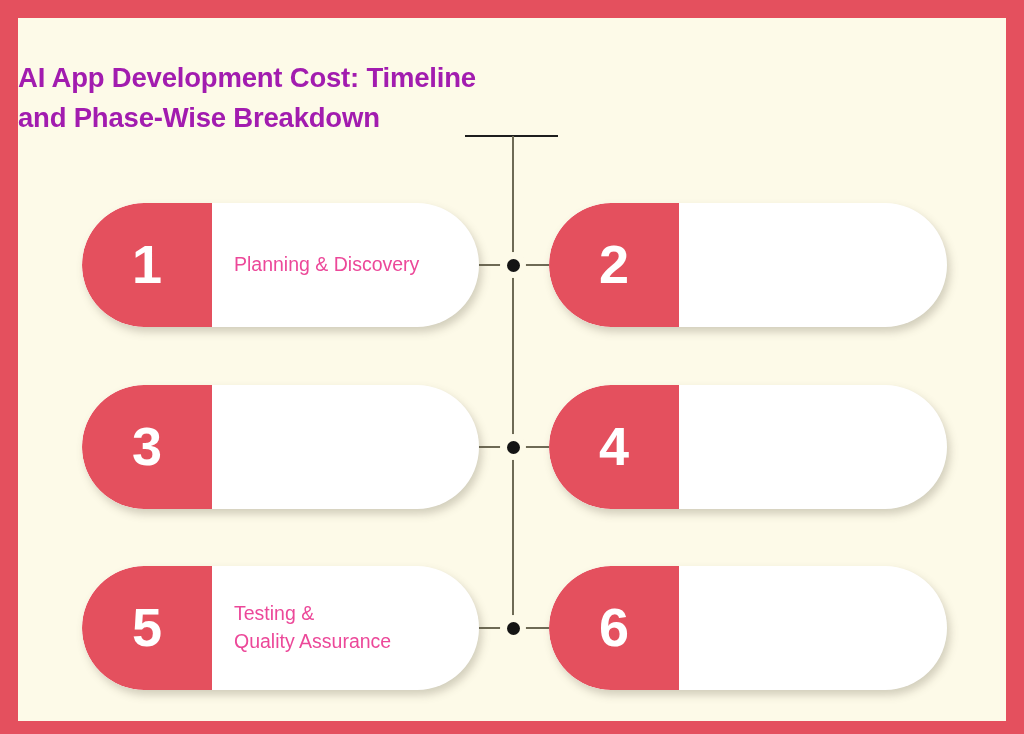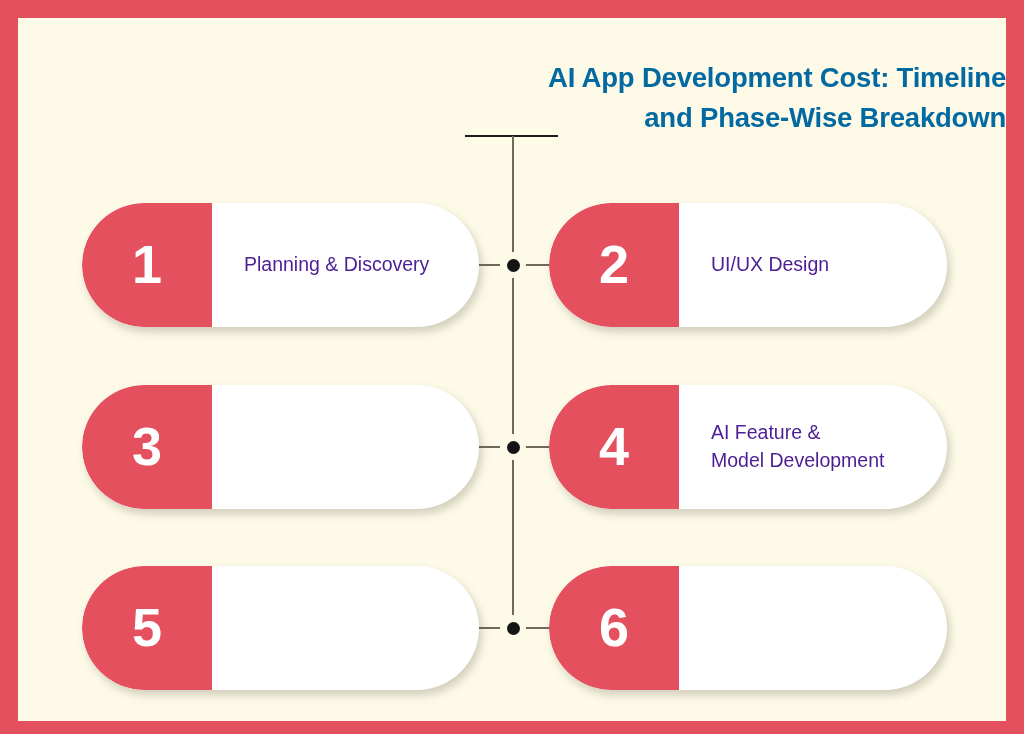--- a/index.html
+++ b/index.html
@@ -31,26 +31,26 @@
     background: #fdfae8;
     overflow: hidden;
   }
 
   
   #title {
     position: absolute;
     left: 0;
     top: 22px;
     width: 988px;
-    text-align: right;
+    text-align: left;
     font-size: 27.5px;
     font-weight: bold;
     line-height: 1.43;
     letter-spacing: -0.2px;
-    color: #0369a1;
+    color: #a21caf;
     white-space: pre-line;
   }
 
   
   #timeline-line {
     position: absolute;
     left: 494px;          
     top: 118px;           
     width: 2px;
     height: 492px;        
@@ -112,25 +112,25 @@
     font-size: 54px;
     font-weight: bold;
     line-height: 1;
     padding-bottom: 3px;
     box-sizing: border-box;
   }
   .pill-label {
     flex: 1 1 auto;
     display: flex;
     align-items: center;
-    padding-left: 32px;
+    padding-left: 22px;
     padding-right: 18px;
     font-size: 19.5px;
     line-height: 1.42;
-    color: #4c1d95;
+    color: #ec4899;
     white-space: pre-line;
     box-sizing: border-box;
   }
 </style>
 </head>
 <body>
 
 <div id="canvas">
   <div id="stage">
 
@@ -152,35 +152,34 @@
     <div class="connector" style="left:495px; top:609px; width:52px;"></div>
     <div class="node-dot" style="left:482px; top:597px;"></div>
 
     <div class="pill" style="left:64px; top:185px; width:397px;">
       <div class="pill-num">1</div>
       <div class="pill-label">Planning &amp; Discovery</div>
     </div>
 
     <div class="pill" style="left:531px; top:185px; width:398px;">
       <div class="pill-num">2</div>
-      <div class="pill-label">UI/UX Design</div>
     </div>
 
     <div class="pill" style="left:64px; top:367px; width:397px;">
       <div class="pill-num">3</div>
     </div>
 
     <div class="pill" style="left:531px; top:367px; width:398px;">
       <div class="pill-num">4</div>
-      <div class="pill-label">AI Feature &amp;
-Model Development</div>
     </div>
 
     <div class="pill" style="left:64px; top:548px; width:397px;">
       <div class="pill-num">5</div>
+      <div class="pill-label">Testing &amp;
+Quality Assurance</div>
     </div>
 
     <div class="pill" style="left:531px; top:548px; width:398px;">
       <div class="pill-num">6</div>
     </div>
 
   </div>
 </div>
 
 </body></html>

